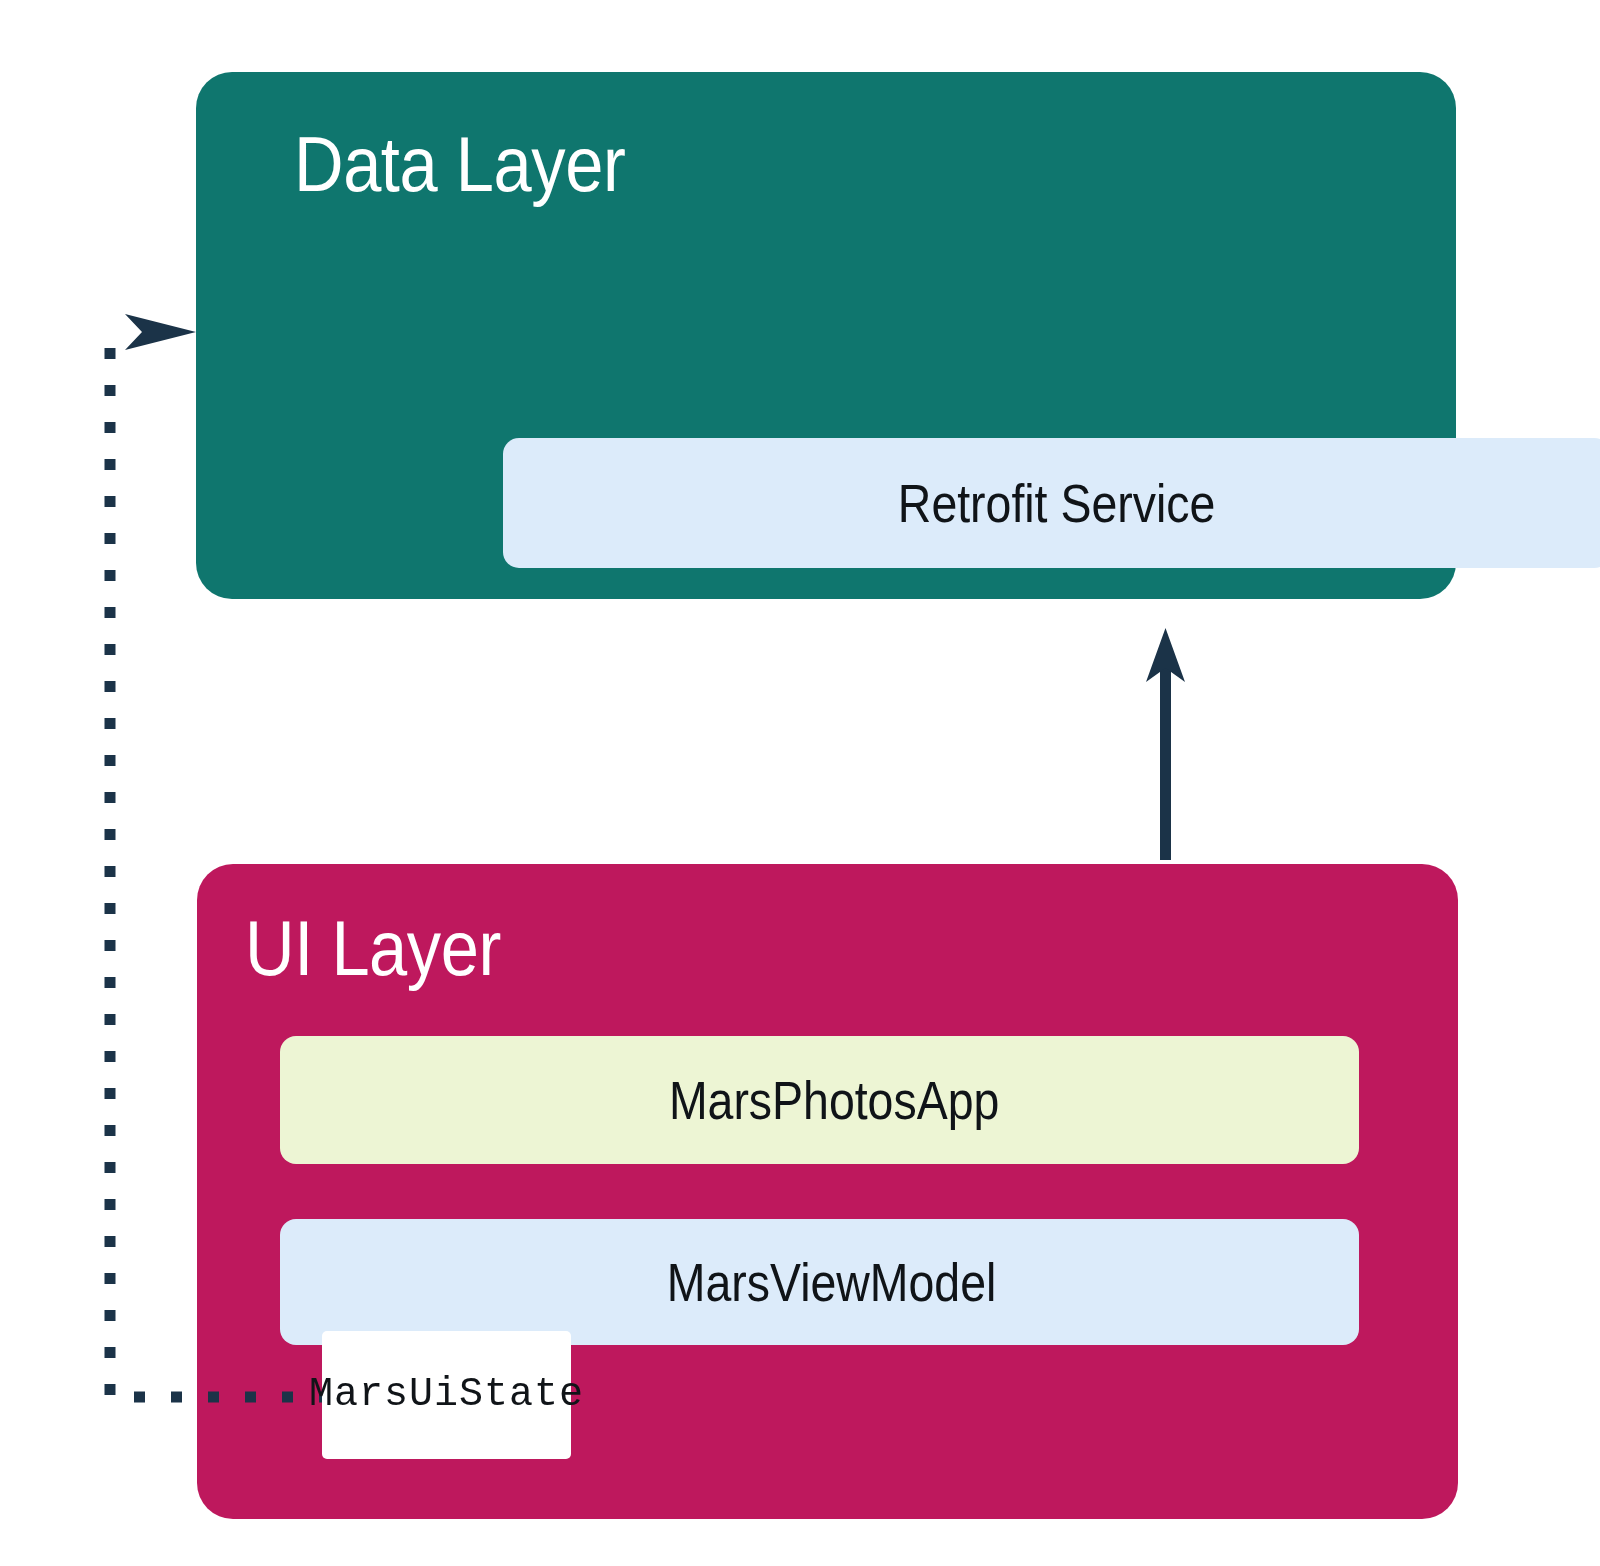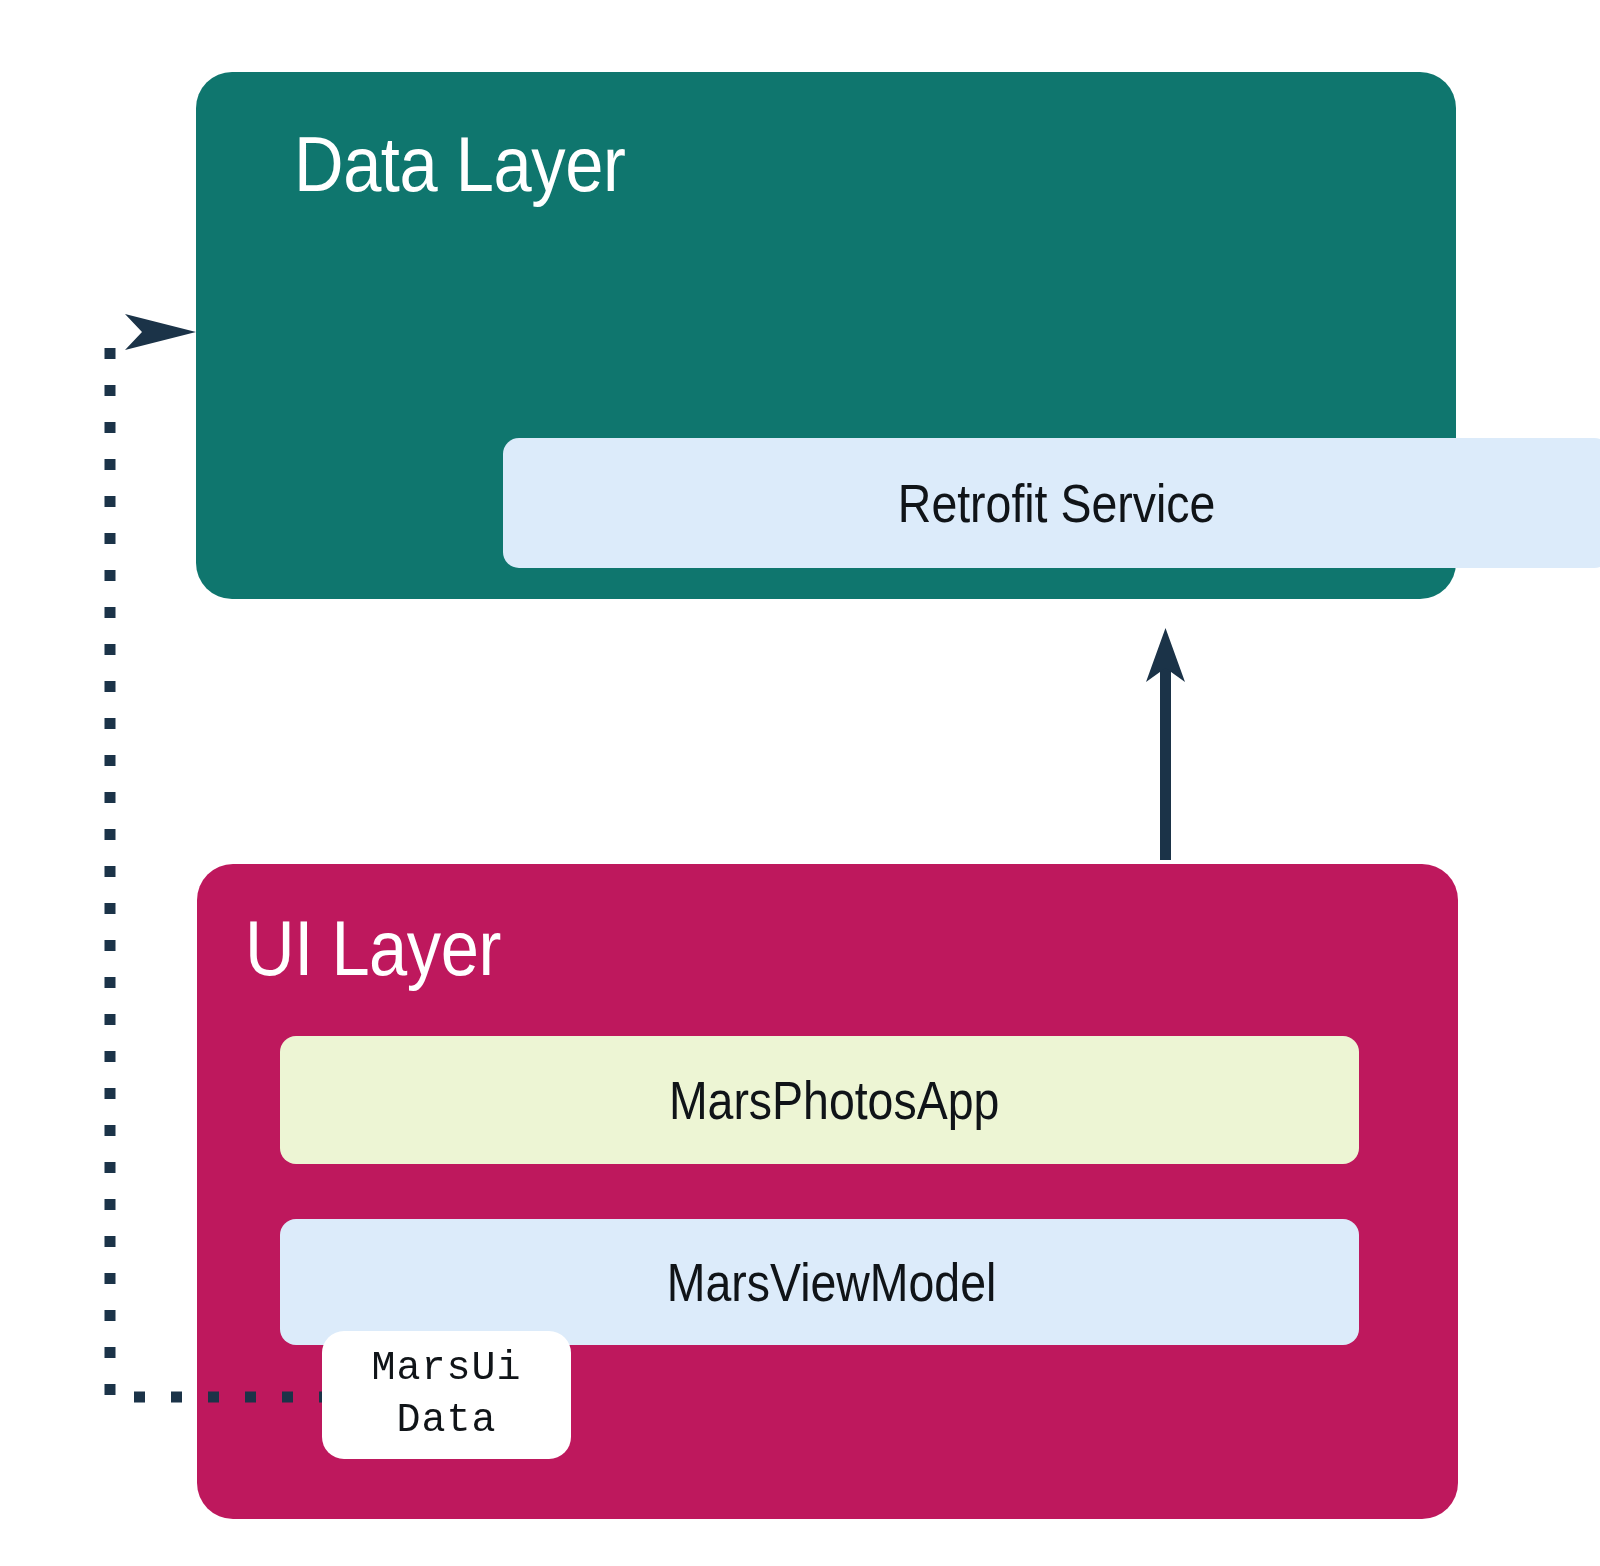--- a/index.html
+++ b/index.html
@@ -104,23 +104,23 @@
   }
 
   
   #mars-ui-state-chip {
     position: absolute;
     left: 322px;
     top: 1331px;
     width: 249px;
     height: 128px;
     background: #FFFFFF;
-    border-radius: 22px;
+    border-radius: 5px;
     display: flex;
-    flex-direction: column;
+    flex-direction: row;
     align-items: center;
     justify-content: center;
     z-index: 6;
   }
   .chip-line {
     font-family: "Liberation Mono", "DejaVu Sans Mono", monospace;
     font-size: 40px;
     line-height: 52px;
     color: #101418;
     letter-spacing: 1px;
@@ -177,16 +177,16 @@
       <span class="component-label">MarsPhotosApp</span>
     </div>
 
     <div class="component-box" id="mars-view-model-box" style="left:83px; top:355px;padding-left:24px;">
       <span class="component-label">MarsViewModel</span>
     </div>
   </div>
 
   <div id="mars-ui-state-chip">
     <span class="chip-line">MarsUi</span>
-    <span class="chip-line">Data</span>
+    <span class="chip-line">State</span>
   </div>
 
 </div>
 
 </body></html>

